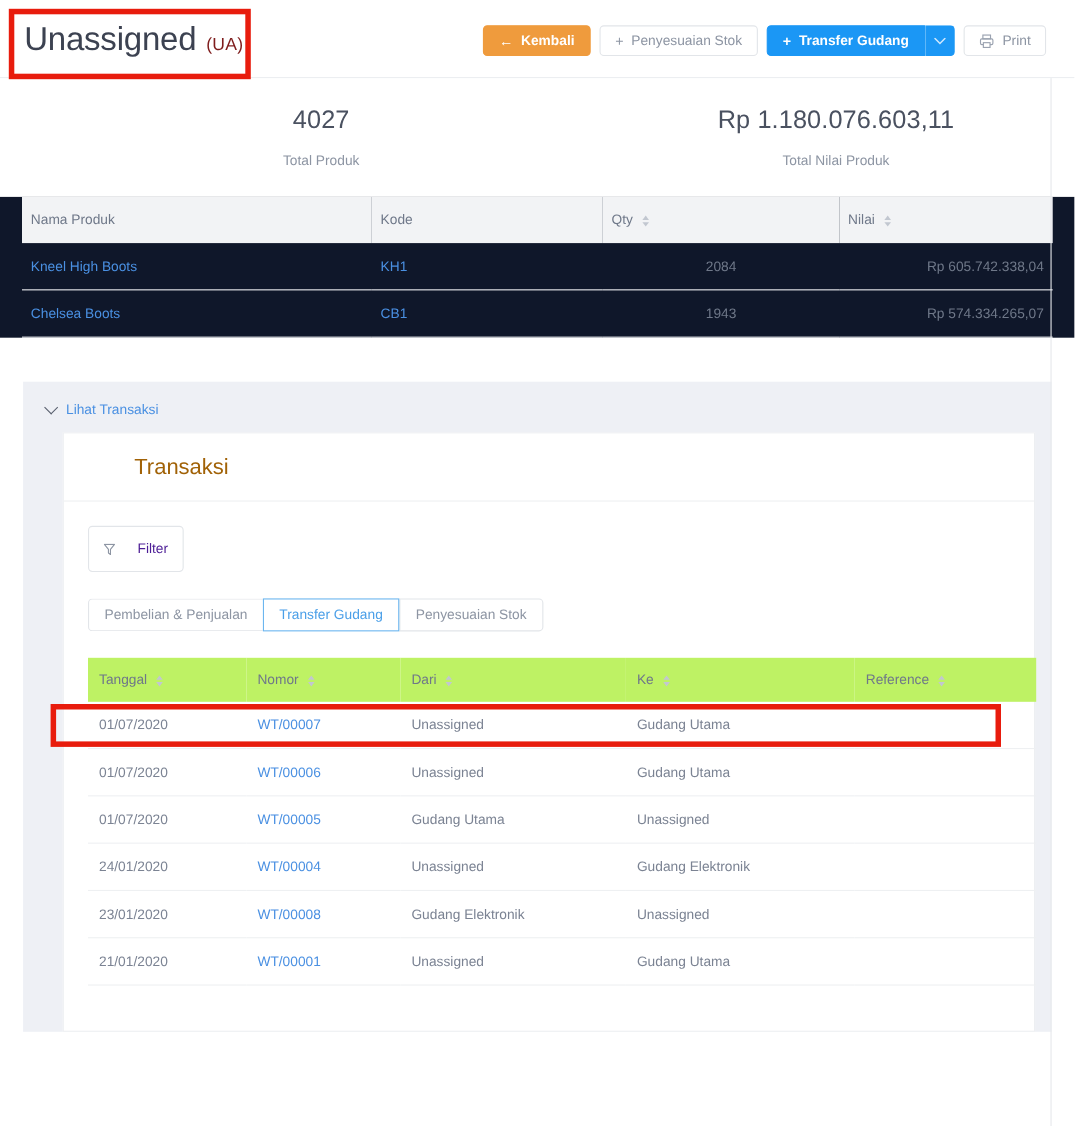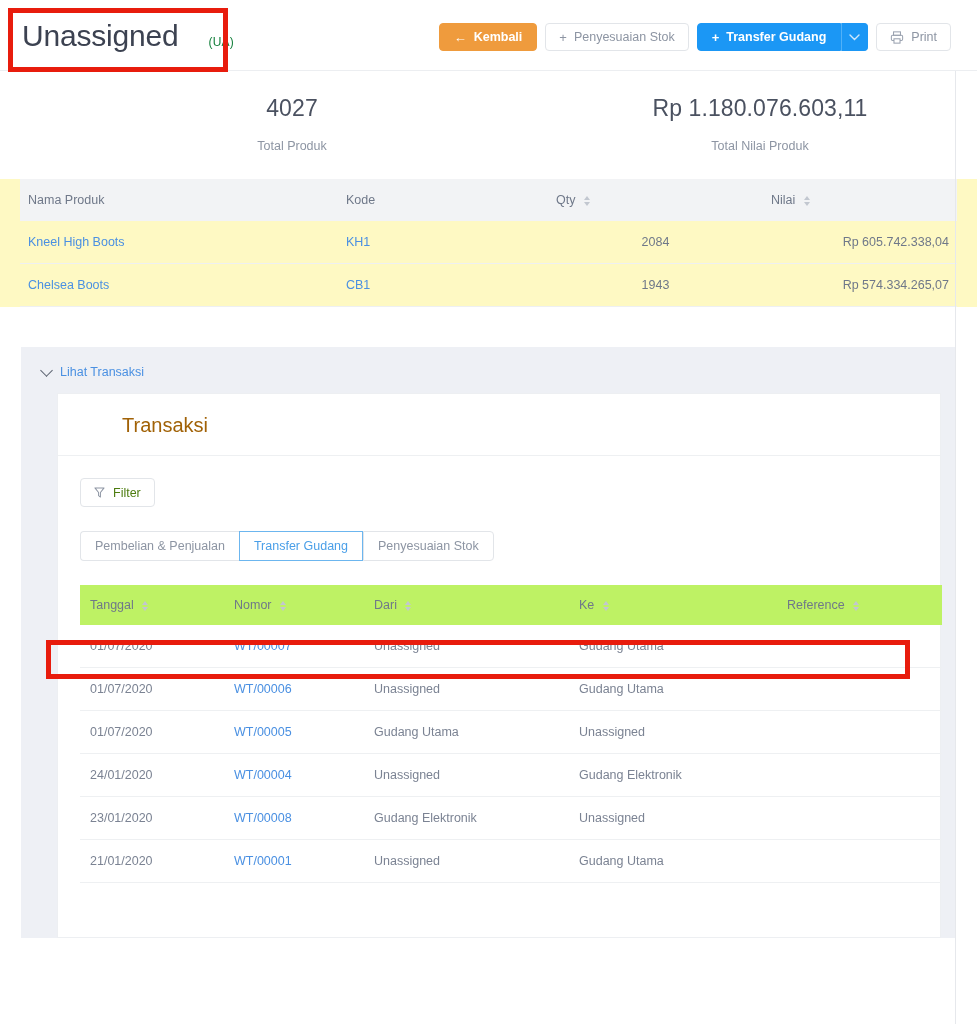--- a/index.html
+++ b/index.html
@@ -31,21 +31,21 @@
   }
   .title-wrap {
     position: absolute; left: 22px; top: 20px;
     display: flex; align-items: baseline; gap: 9px;
   }
   .title {
     font-size: 30px; font-weight: 400; color: #3c4251;
     letter-spacing: -0.2px; line-height: 32px;
   }
   .title-code {
-    font-size: 12px; color: #15803d; letter-spacing: .2px; margin-left: 21px;
+    font-size: 16px; color: #7f1d1d; letter-spacing: .2px;
   }
 
   .btn-bar {
     position: absolute; right: 26px; top: 23px;
     display: flex; align-items: center; gap: 8px;
   }
   .btn {
     height: 28px; display: inline-flex; align-items: center; gap: 7px;
     padding: 0 13px; border-radius: 4px; font-size: 12.5px;
     border: 1px solid #e2e5e9; background: #fff; color: #8d95a3;
@@ -75,21 +75,21 @@
   .stat-2 { width: 400px; }
   .stat-val {
     font-size: 23px; color: #4a5160; font-weight: 400; line-height: 30px;
     letter-spacing: .1px;
   }
   .stat-lbl {
     font-size: 12.5px; color: #8d95a3; margin-top: 16px;
   }
 
   
-  .prod-wrap { padding: 0 20px 0 20px; background:#fef9c3; }
+  .prod-wrap { padding: 0 20px 0 20px; background:#0f172a; }
   table.grid { width: 100%; border-collapse: collapse; table-layout: fixed; }
   table.grid th {
     background: #f2f3f5; font-size: 12.5px; font-weight: 400; color: #6f7889;
     text-align: left; padding: 13px 8px; border: none; height: 42px;
   }
   table.grid td {
     font-size: 12.5px; color: #6f7889; padding: 14px 8px;
     border-bottom: 1px solid #eef0f2; height: 41px;
   }
   table.grid tr:first-child td { border-top: none; }
@@ -126,23 +126,23 @@
     background: #fff; margin: 0 15px 0 36px; height: 545px;
     border: 1px solid #edeff2;
   }
   .card-head {
     padding: 20px 22px 18px 22px; border-bottom: 1px solid #eef0f2;
   }
   .card-title { font-size: 20px; color: #a16207; font-weight: 400; margin-left: 42px; }
   .card-body { padding: 22px 22px 0 22px; }
 
   .filter-btn {
-    height: 29px; display: inline-flex; align-items: center; gap: 8px;
+    height: 42px; display: inline-flex; align-items: center; gap: 20px;
     padding: 0 13px; border: 1px solid #e2e5e9; border-radius: 4px;
-    font-size: 12.5px; color: #4d7c0f; background: #fff; cursor: pointer;
+    font-size: 12.5px; color: #4c1d95; background: #fff; cursor: pointer;
   }
 
   .tabs { display: flex; margin-top: 24px; }
   .tab {
     height: 30px; display: flex; align-items: center; padding: 0 14px;
     border: 1px solid #e2e5e9; border-right: none; font-size: 12.5px;
     color: #8d95a3; background: #fff; cursor: pointer; white-space: nowrap;
   }
   .tab:first-child { border-top-left-radius: 4px; border-bottom-left-radius: 4px; }
   .tab:last-child { border-right: 1px solid #e2e5e9; border-top-right-radius: 4px; border-bottom-right-radius: 4px; }

